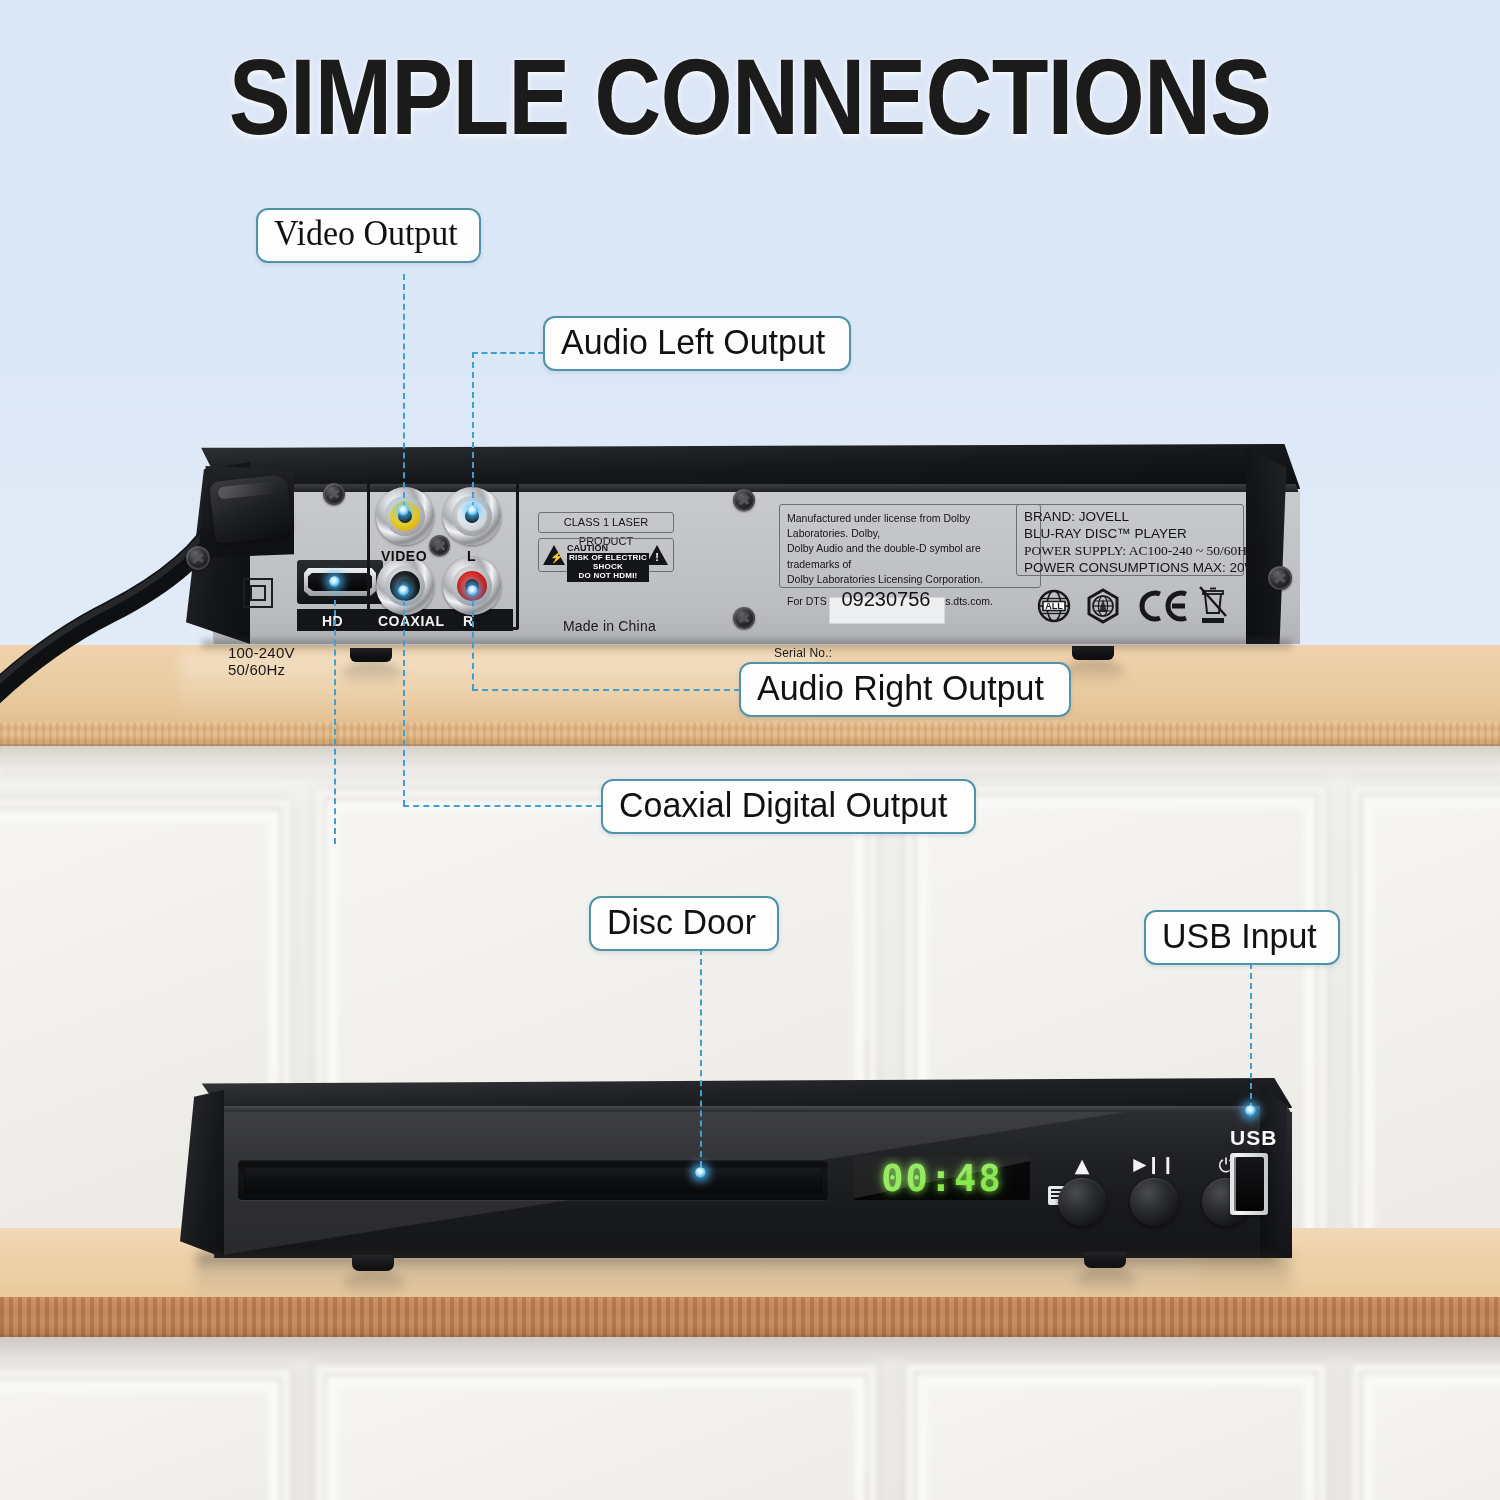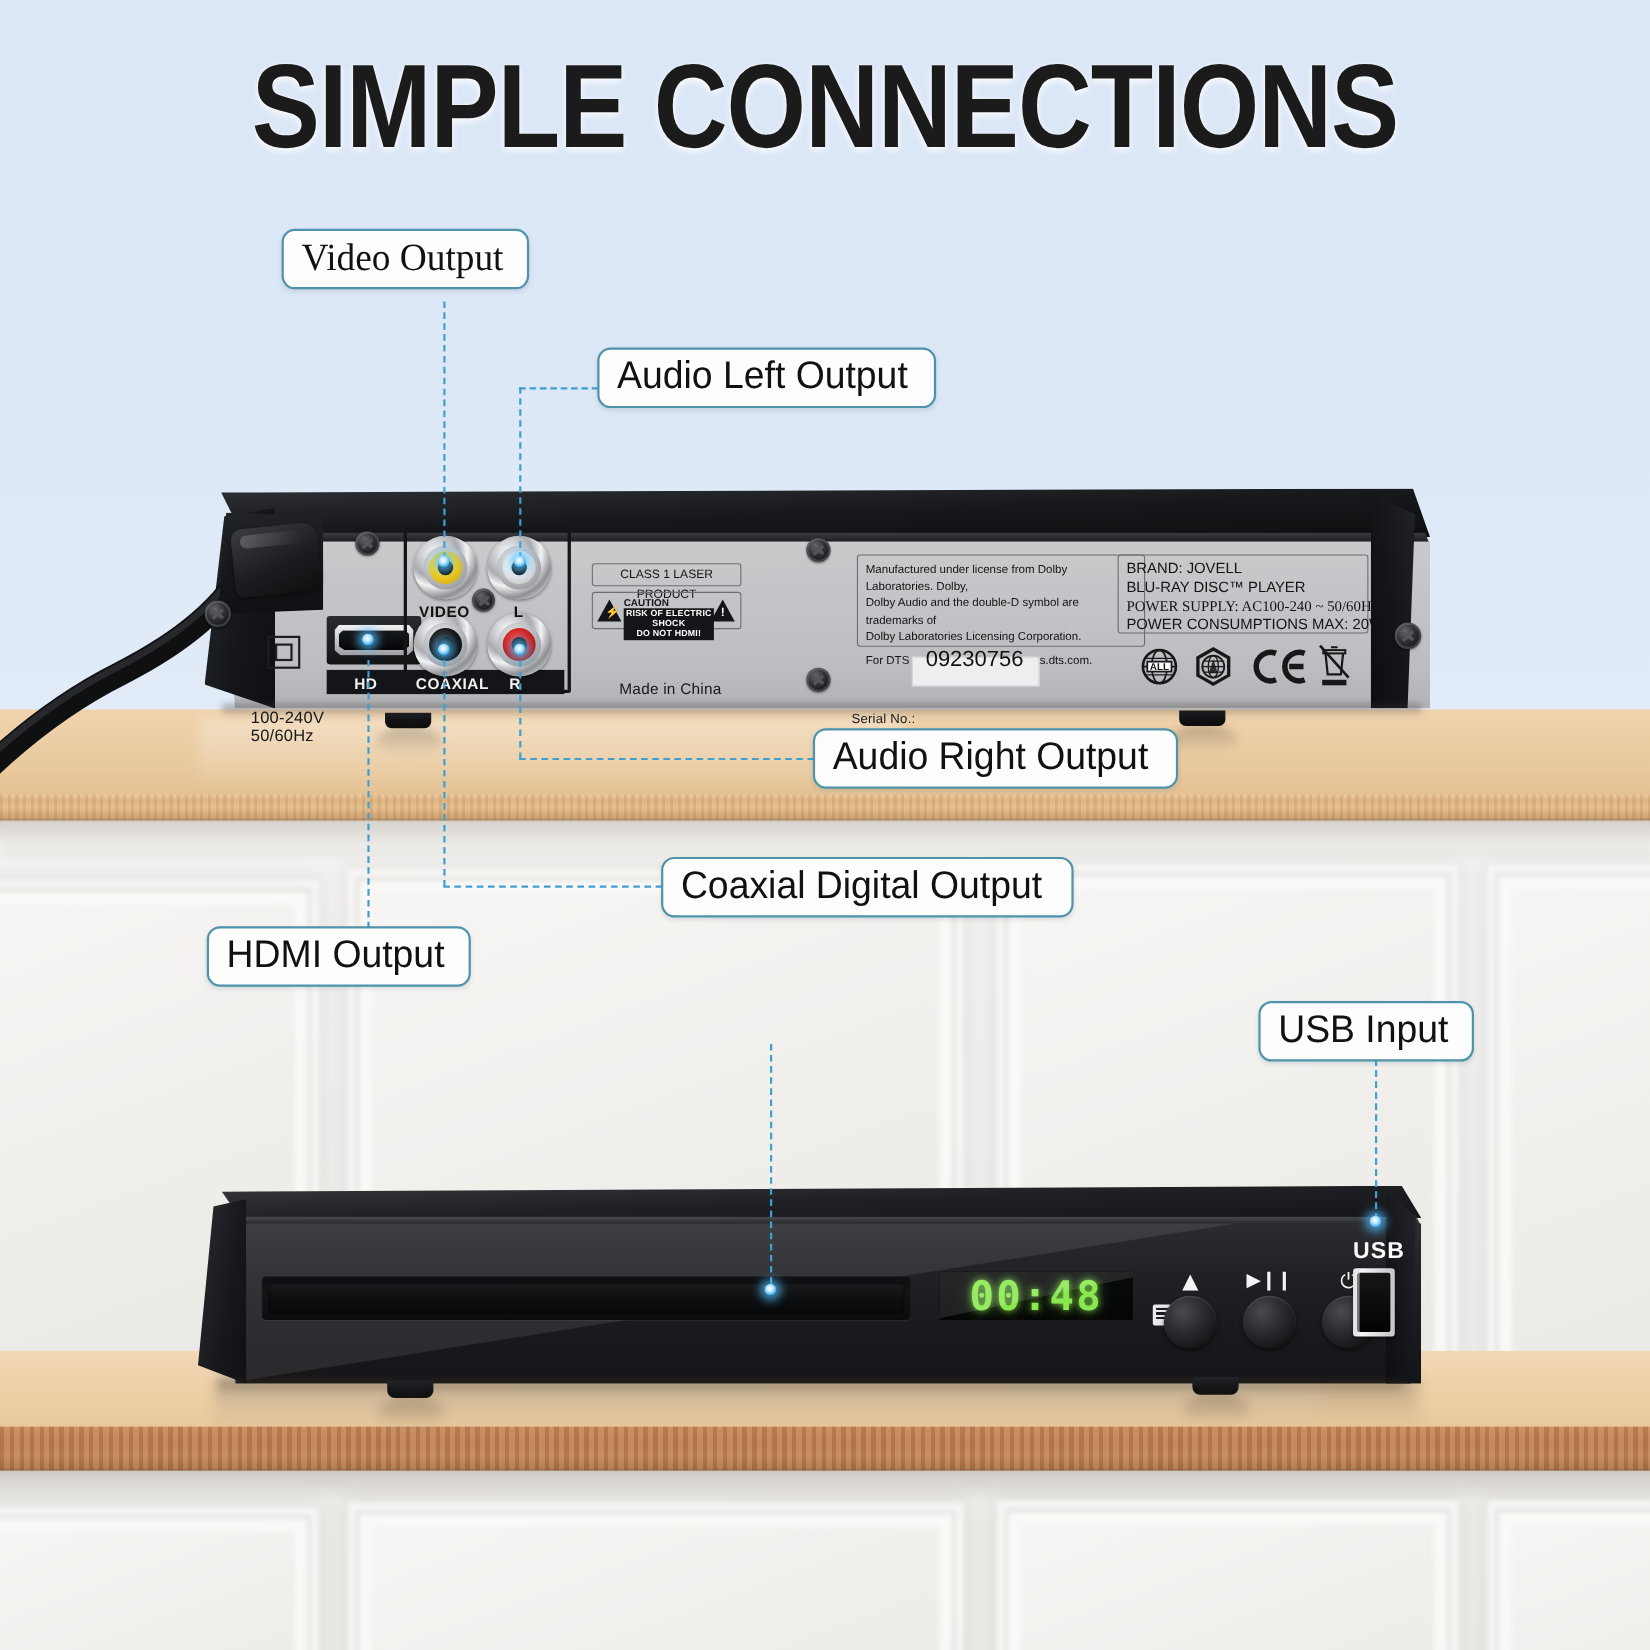--- a/index.html
+++ b/index.html
@@ -500,26 +500,26 @@
 
   <div class="leadv" style="left:403px;top:590px;height:216px;"></div>
   <div class="leadh" style="left:403px;top:805px;width:199px;"></div>
   <div class="dot" style="left:398px;top:585px;"></div>
   <div class="callout" style="left:601px;top:779px;">
     <span>Coaxial Digital Output</span>
   </div>
 
   <div class="leadv" style="left:334px;top:600px;height:244px;"></div>
   <div class="dot" style="left:329px;top:576px;"></div>
-  <div class="callout" style="left:188px;top:842px;">
-    <span>HDMI Output</span>
-  </div>
 
   <div class="leadv" style="left:700px;top:949px;height:218px;"></div>
   <div class="dot" style="left:695px;top:1167px;"></div>
+  <div class="callout" style="left:589px;top:896px;">
+    <span>Disc Door</span>
+  </div>
 
   <div class="leadv" style="left:1250px;top:963px;height:146px;"></div>
   <div class="dot" style="left:1245px;top:1105px;"></div>
   <div class="callout" style="left:1144px;top:910px;">
     <span>USB Input</span>
   </div>
 
 </div>
 
 </body></html>

